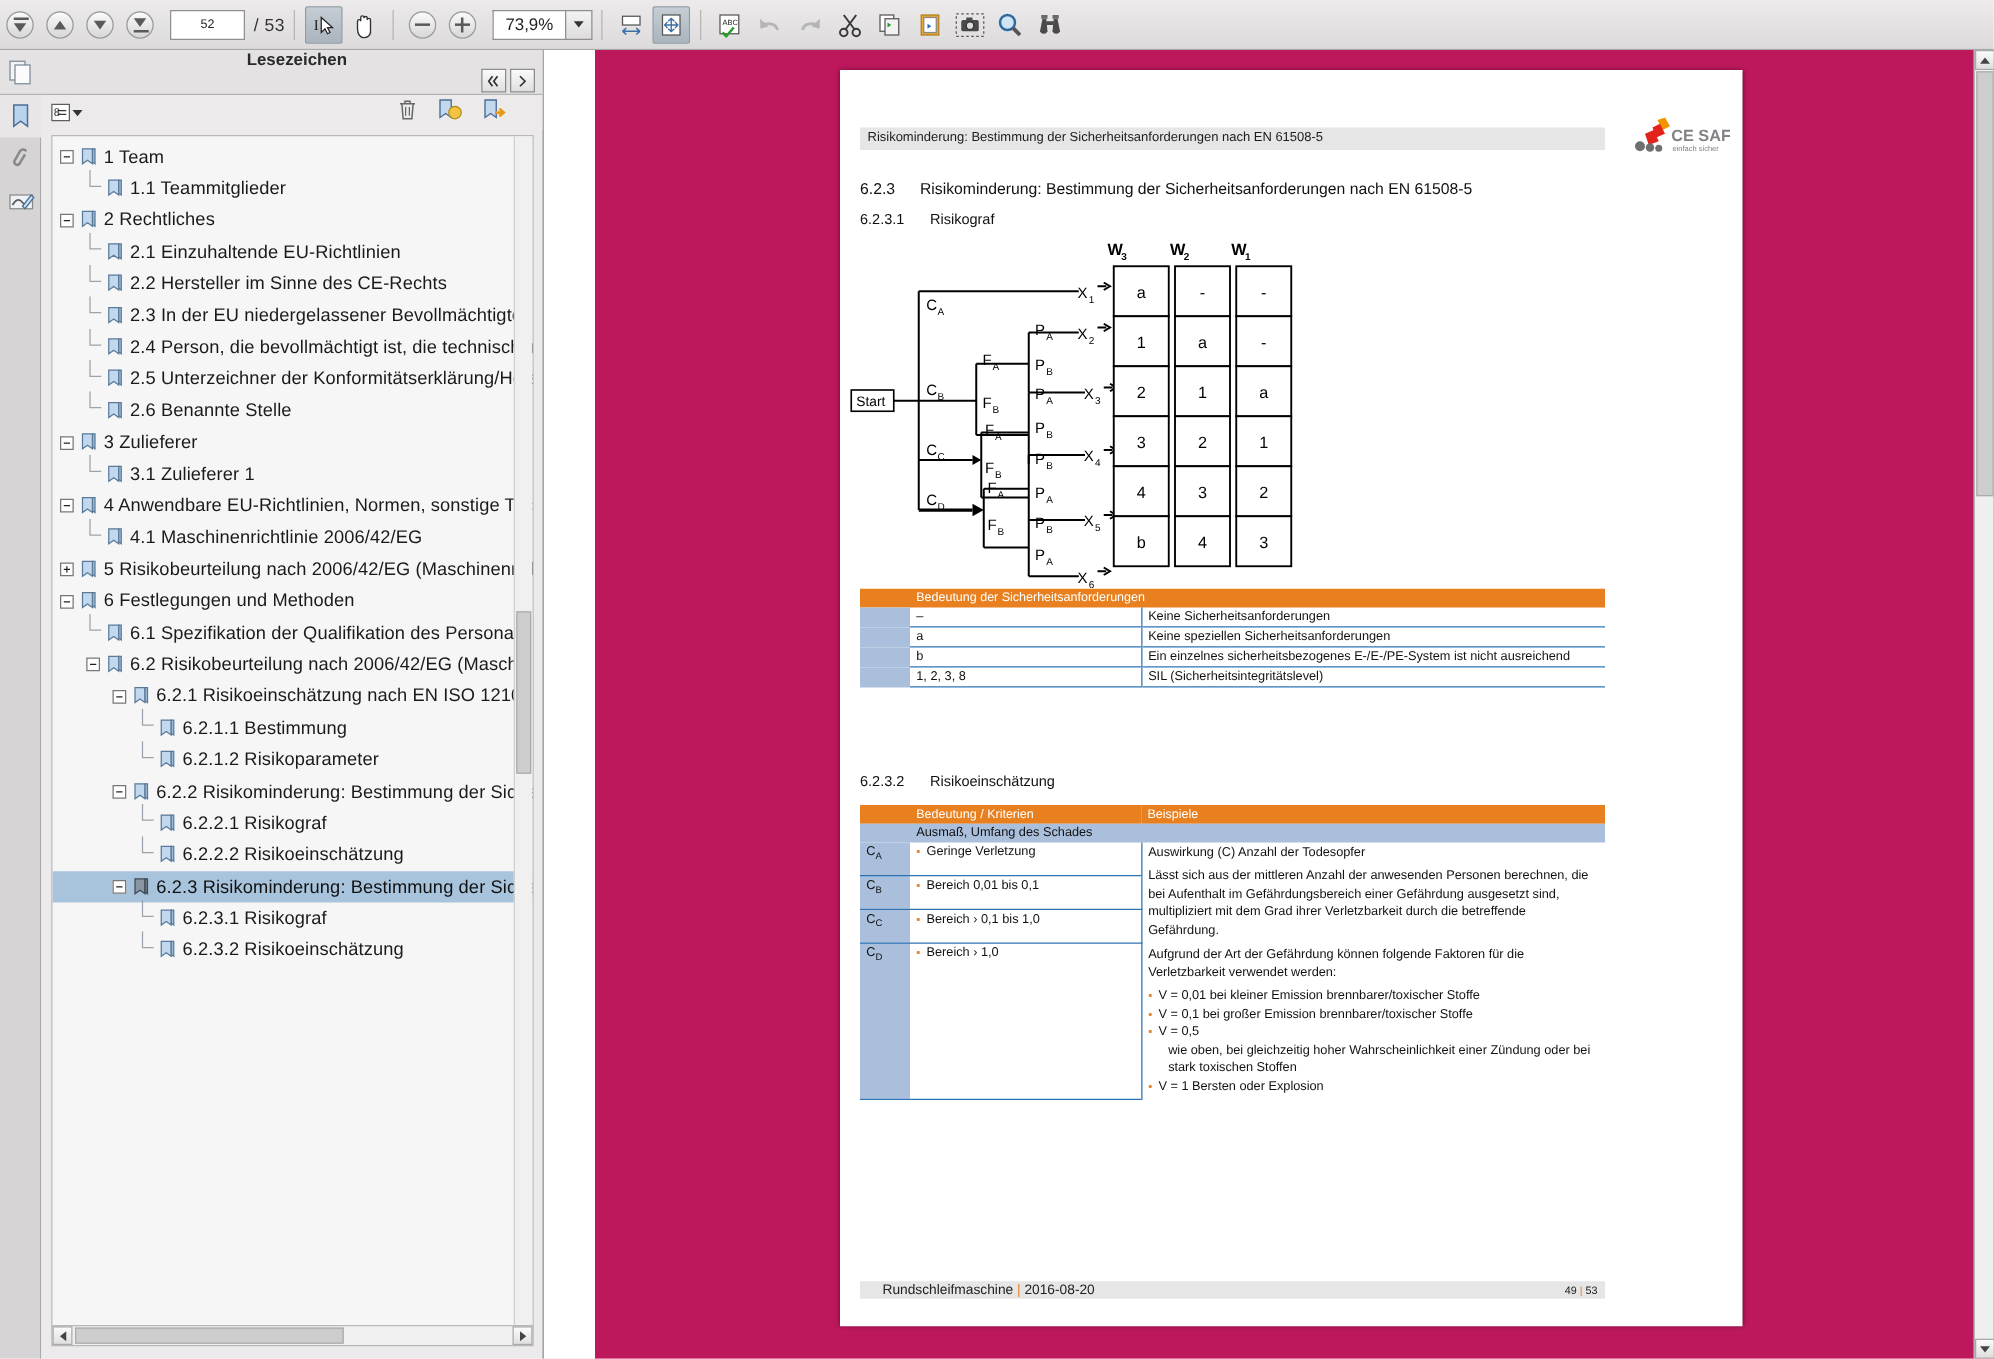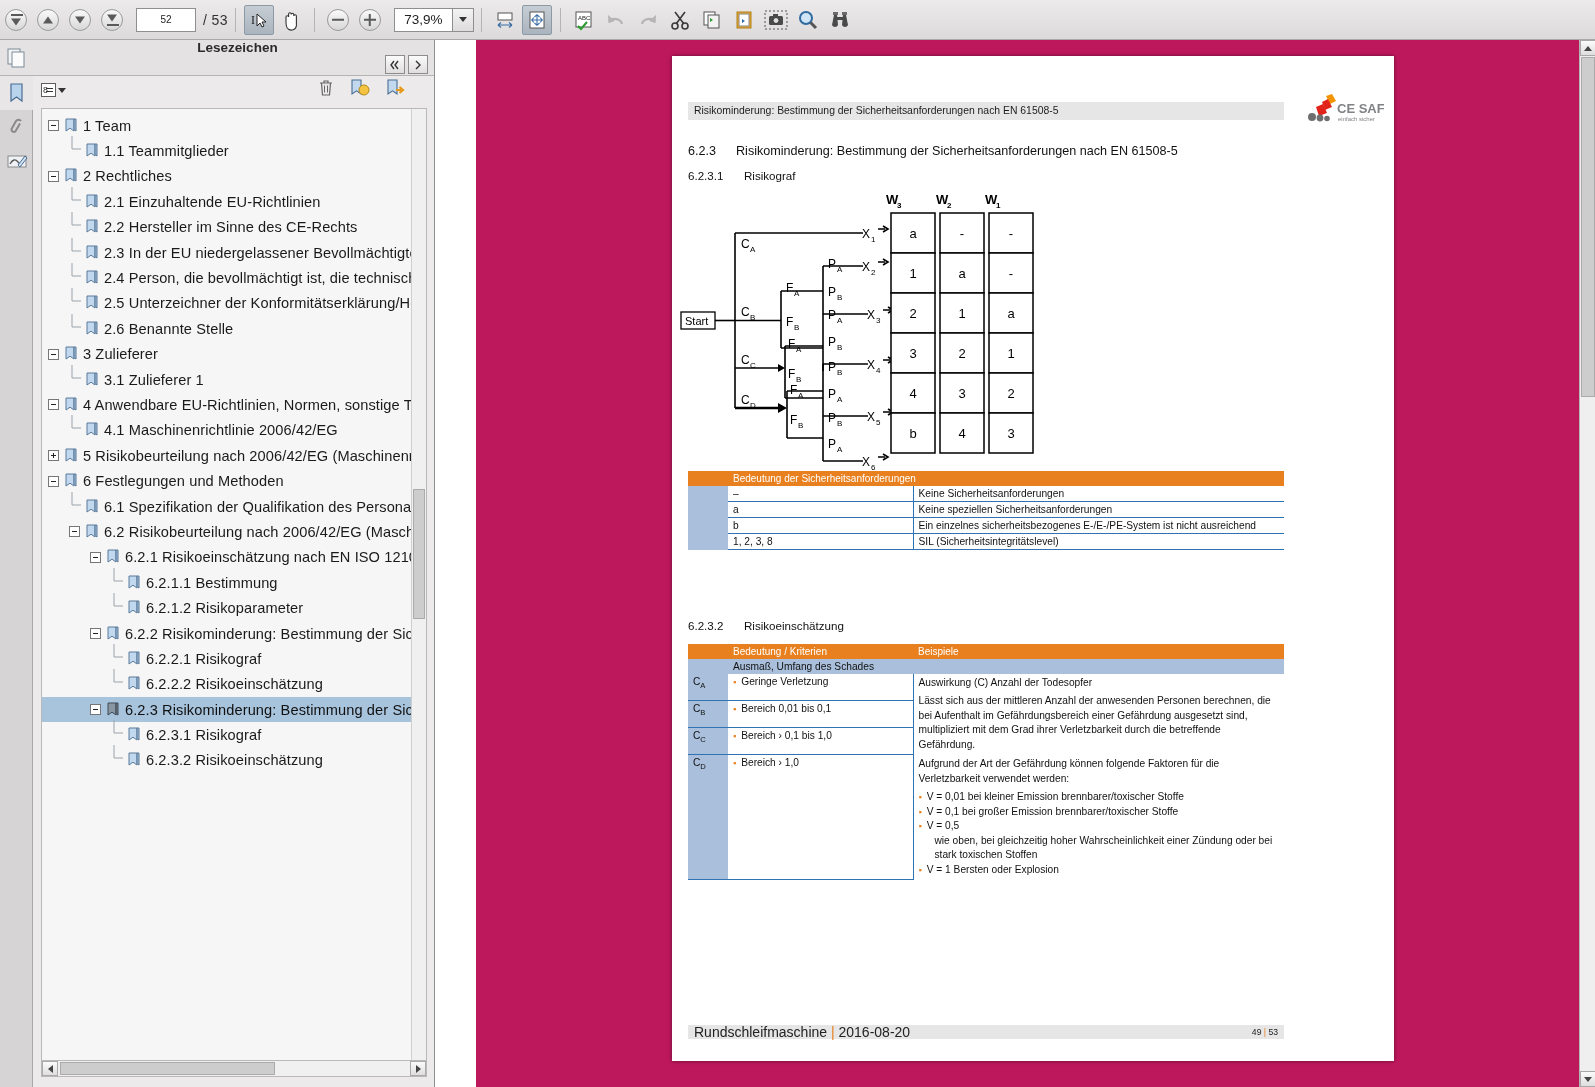--- a/index.html
+++ b/index.html
@@ -161,21 +161,21 @@
   .hdr-orange { background: #e8801f; color: #fff; font-size: 10px; }
   .cell-blue { background: #a9bfdc; }
   .row-blue { background: #a9bfdc; font-size: 10.2px; }
   .bord-b { border-bottom: 1px solid #2e74b5; }
   .bord-l { border-left: 1px solid #2e74b5; }
   .ctr { text-align: center; }
   .bullet { color: #e8801f; font-size: 9px; margin-right: 5px; }
   .sub { font-size: 7.6px; vertical-align: sub; }
 
   .pg-foot { position: absolute; left: 16px; bottom: 22px; width: 596px; height: 14px; background: #e6e6e6; }
-  .pg-foot-l { position: absolute; left: 6px; top: 0; font-size: 14px; color: #222; line-height: 14px; }
+  .pg-foot-l { position: absolute; left: 18px; top: 0; font-size: 11px; color: #222; line-height: 14px; }
   .pg-foot-r { position: absolute; right: 6px; top: 0; font-size: 8.6px; color: #222; line-height: 14px; }
   .orange-t { color: #e8801f; }
 </style>
 </head>
 <body>
 
 <div id="app">
 
   <div class="toolbar">
     <div class="tb-group">

